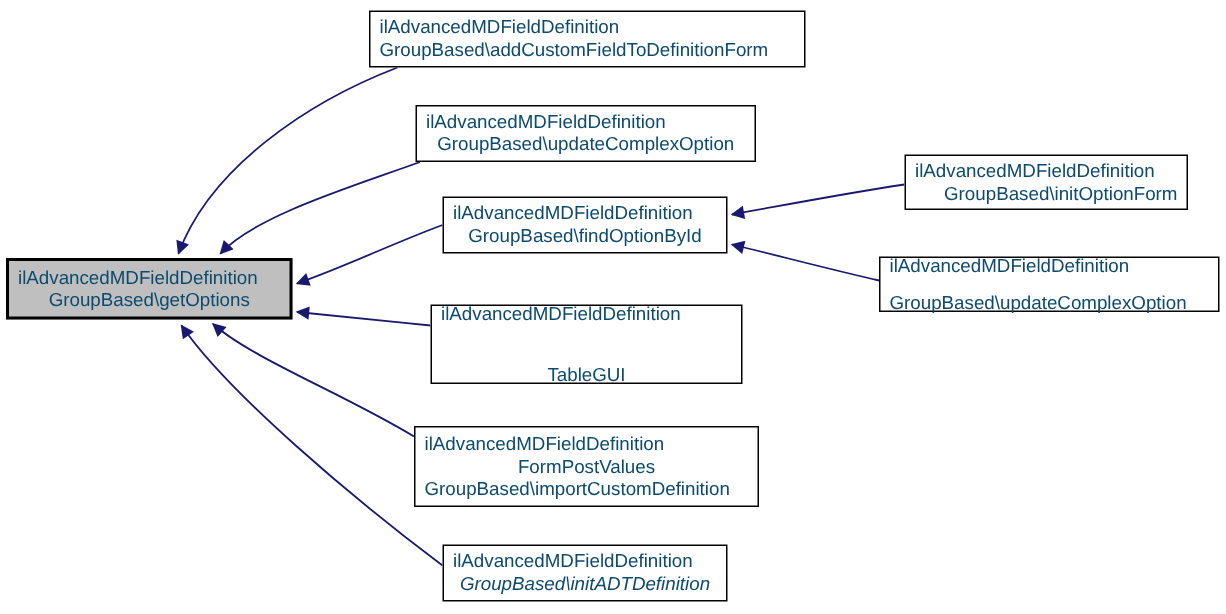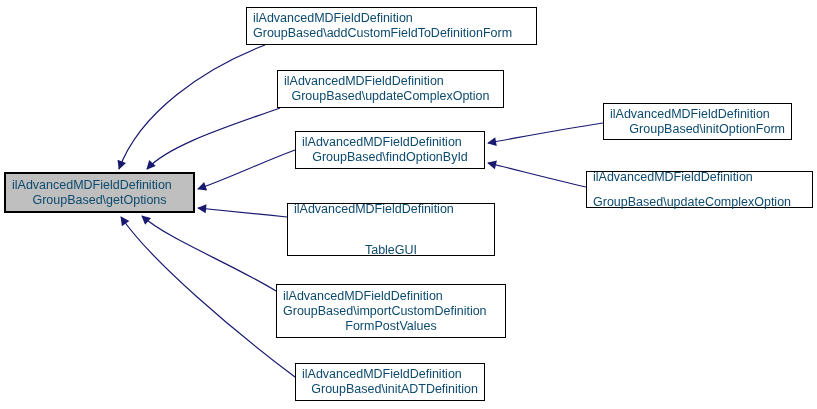--- a/index.html
+++ b/index.html
@@ -81,27 +81,27 @@
       <div style="text-align: center;">GroupBased\findOptionById</div>
     </div>
 
   <div class="node" style="left:287px; top:203px; width:208px; height:53px;">
       <div style="text-align: left;">ilAdvancedMDFieldDefinition</div>
       <div style="text-align: center; margin-top: 26px;">TableGUI</div>
     </div>
 
   <div class="node" style="left:276px; top:284px; width:230px; height:54px;">
       <div style="text-align: left;">ilAdvancedMDFieldDefinition</div>
+      <div style="text-align: center;">FormPostValues</div>
       <div style="text-align: left;">GroupBased\importCustomDefinition</div>
-      <div style="text-align: center;">FormPostValues</div>
     </div>
 
   <div class="node" style="left:295px; top:363px; width:190px; height:38px;">
       <div style="text-align: left;">ilAdvancedMDFieldDefinition</div>
-      <div style="text-align: right;">GroupBased\initADTDefinition</div>
+      <div style="text-align: center; font-style: italic;">GroupBased\initADTDefinition</div>
     </div>
 
   <div class="node" style="left:603px; top:103px; width:189px; height:37px;">
       <div style="text-align: left;">ilAdvancedMDFieldDefinition</div>
       <div style="text-align: right;">GroupBased\initOptionForm</div>
     </div>
 
   <div class="node" style="left:586px; top:171px; width:227px; height:37px;">
       <div style="text-align: left;">ilAdvancedMDFieldDefinition</div>
       <div style=" margin-top: 10px;">GroupBased\updateComplexOption</div>

